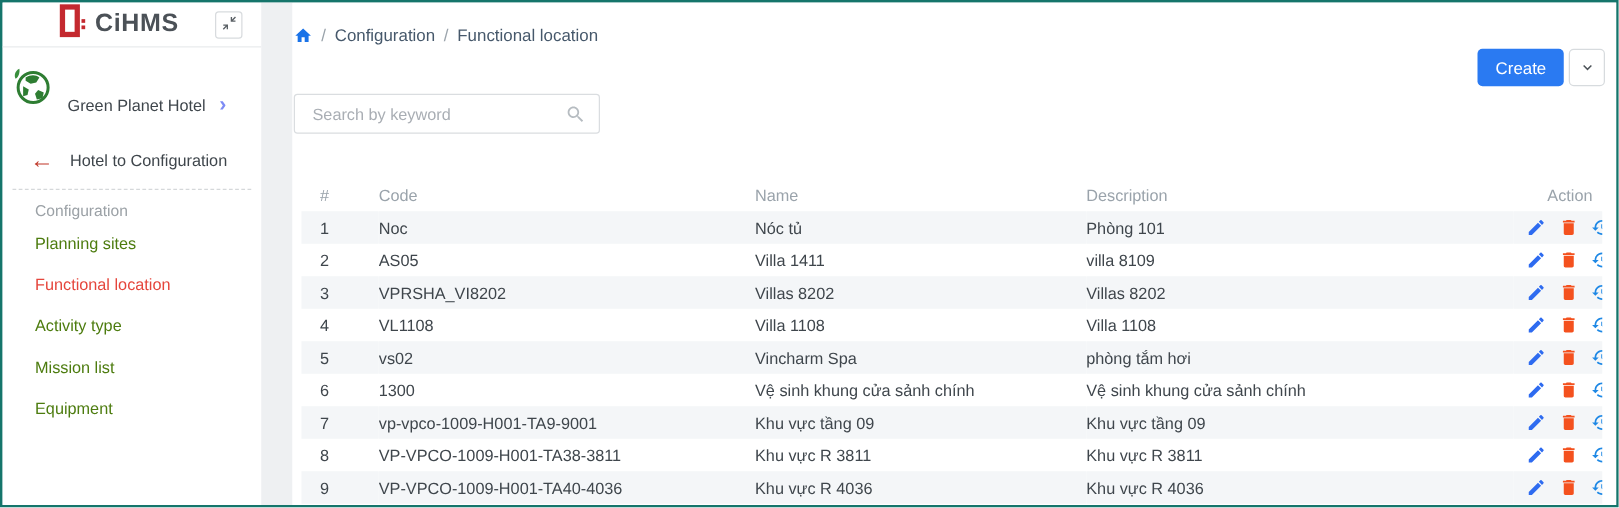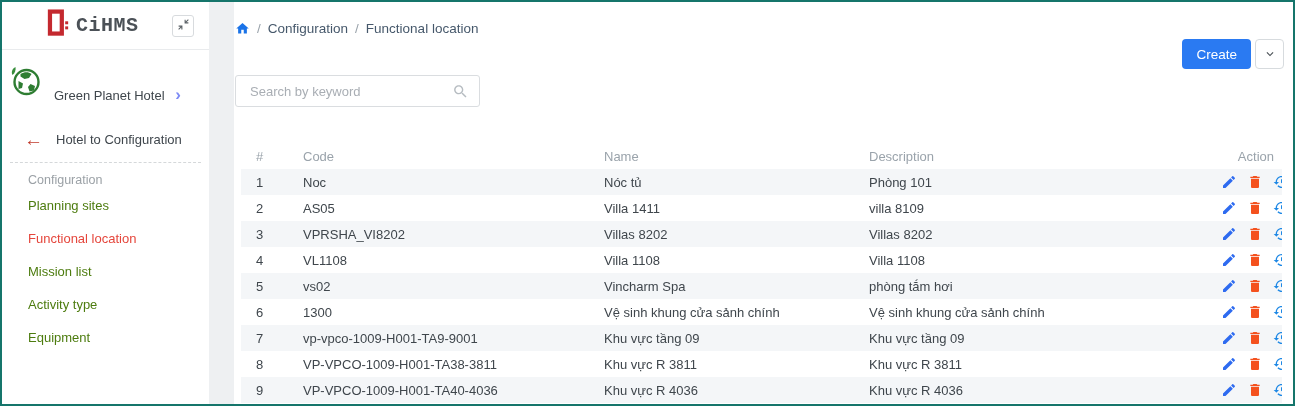--- a/index.html
+++ b/index.html
@@ -11,22 +11,22 @@
   }
   .frame {
     width: 1295px; height: 406px;
     border: 2px solid #15756b;
     display: flex; overflow: hidden; background: #fff;
   }
 
   
   .sidebar { width: 207px; flex-shrink: 0; background: #fff; }
   .logo-row {
-    height: 48px; display: flex; align-items: center; justify-content: space-between;
-    padding: 0 15px 0 45px; border-bottom: 1px solid #e9ebed; font-family: Liberation Mono, monospace;
+    height: 36px; display: flex; align-items: center; justify-content: space-between;
+    padding: 0 15px 0 45px; border-bottom: 1px solid #e9ebed;
   }
   .logo { display: flex; align-items: center; gap: 7px; cursor: pointer; }
   .logo-text { font-size: 20px; font-weight: 600; color: #4b5157; letter-spacing: 0.5px; }
   .collapse-btn {
     width: 22px; height: 22px; background: #fff; border: 1px solid #d8dbde; border-radius: 3px;
     display: flex; align-items: center; justify-content: center; padding: 0; cursor: pointer;
   }
   .hotel-row {
     display: flex; align-items: flex-end; margin: 9px 0 0 0;
     padding: 4px 28px 4px 5px; cursor: pointer;
@@ -138,22 +138,22 @@
     <div class="back-row">
       <span class="back-arrow">←</span>
       <span class="back-label">Hotel to Configuration</span>
     </div>
 
     <div class="dashed-divider"></div>
     <div class="section-label">Configuration</div>
     <nav id="sidebar-menu">
         <div class="menu-item">Planning sites</div>
         <div class="menu-item active">Functional location</div>
+        <div class="menu-item">Activity type</div>
         <div class="menu-item">Mission list</div>
-        <div class="menu-item">Activity type</div>
         <div class="menu-item">Equipment</div>
       </nav>
   </aside>
 
   <div class="gap-strip"></div>
 
   <main>
     <div class="breadcrumb">
       <span style="display:flex;">
         <svg width="15" height="15" viewBox="0 0 24 24" fill="#1a73e8">

